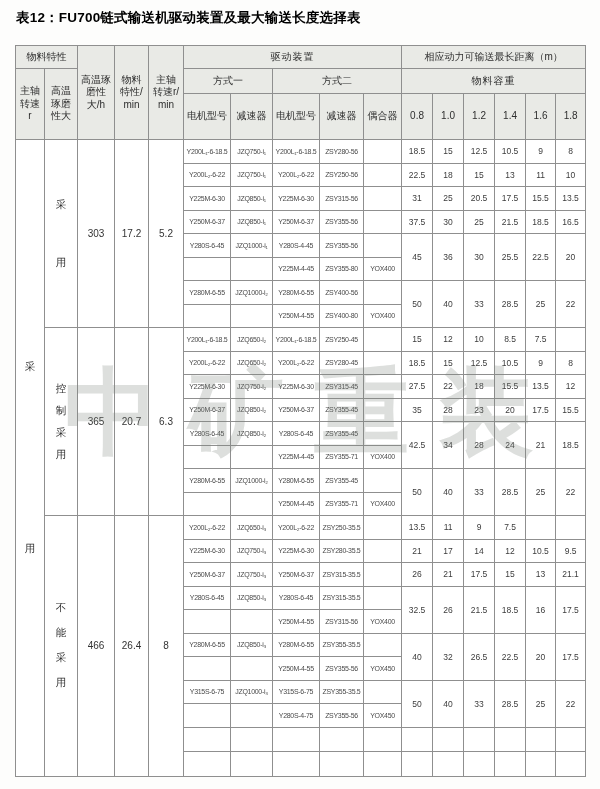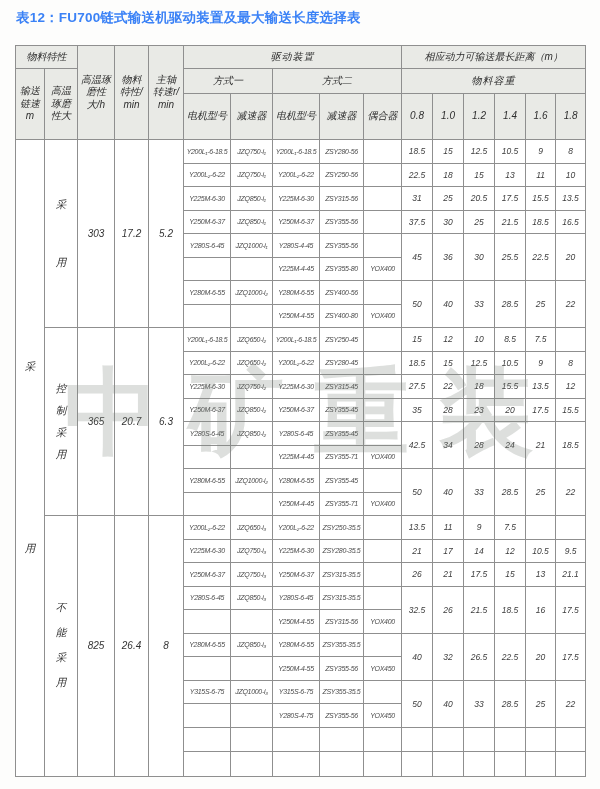--- a/index.html
+++ b/index.html
@@ -7,21 +7,21 @@
   body {
     width:600px; height:789px;
     font-family:"Liberation Sans","DejaVu Sans",sans-serif;
     position:relative; overflow:hidden;
     color:#333;
   }
   .page { position:absolute; inset:0; background:#fdfdfc; }
 
   .doc-title {
     position:absolute; left:16px; top:9px;
-    font-size:13.5px; font-weight:bold; color:#3b82f6;
+    font-size:13.5px; font-weight:bold; color:#000000;
     letter-spacing:0.2px; white-space:nowrap;
   }
 
   .watermark {
     position:absolute; left:58px; top:322px; width:512px; height:118px;
     font-size:95px; font-weight:bold; letter-spacing:30px;
     color:rgba(125,130,125,0.26);
     white-space:nowrap; overflow:hidden;
     filter:blur(0.7px);
     pointer-events:none; z-index:5;
@@ -32,21 +32,21 @@
 
   table {
     border-collapse:collapse; table-layout:fixed; width:570px;
     background:#fff;
   }
   th, td {
     border:1px solid #8f8f8f;
     text-align:center; vertical-align:middle;
     overflow:hidden;
   }
-  table { border:1px solid #7c7c7c;font-style:italic; }
+  table { border:1px solid #7c7c7c; }
 
   thead th {
     background:#e9eae6; font-weight:normal; color:#2e2e2e;
     font-size:10px; line-height:12.5px; padding:1px 3px;
     word-break:break-all;
   }
   thead tr.h1 { height:23px; }
   thead tr.h2 { height:25px; }
   thead tr.h3 { height:46px; }
   thead th.wide { letter-spacing:1px;text-align:center; }
@@ -96,21 +96,21 @@
       <thead>
         <tr class="h1">
           <th colspan="2">物料特性</th>
           <th rowspan="3">高温琢磨性大/h</th>
           <th rowspan="3">物料特性/min</th>
           <th rowspan="3">主轴转速r/min</th>
           <th colspan="5" class="wide">驱动装置</th>
           <th colspan="6">相应动力可输送最长距离（m）</th>
         </tr>
         <tr class="h2">
-          <th rowspan="2">输送链速m</th>
+          <th rowspan="2">主轴转速r</th>
           <th rowspan="2">高温琢磨性大</th>
           <th colspan="2">方式一</th>
           <th colspan="3">方式二</th>
           <th colspan="6" class="wide">物料容重</th>
         </tr>
         <tr class="h3">
           <th>电机型号</th>
           <th>减速器</th>
           <th>电机型号</th>
           <th>减速器</th>
@@ -328,21 +328,21 @@
             <td class="m">ZSY355-71</td>
             <td class="m">YOX400</td>
           </tr>
           <tr>
             <td rowspan="11" class="vlabel g-sm"><div class="vstack">
                 <span>不</span>
                 <span>能</span>
                 <span>采</span>
                 <span>用</span>
               </div></td>
-            <td rowspan="11" class="kv">825</td>
+            <td rowspan="11" class="kv">466</td>
             <td rowspan="11" class="kv">26.4</td>
             <td rowspan="11" class="kv">8</td>
             <td class="m">Y200L₂-6-22</td>
             <td class="m">JZQ650-i₃</td>
             <td class="m">Y200L₂-6-22</td>
             <td class="m">ZSY250-35.5</td>
             <td></td>
             <td>13.5</td>
             <td>11</td>
             <td>9</td>

